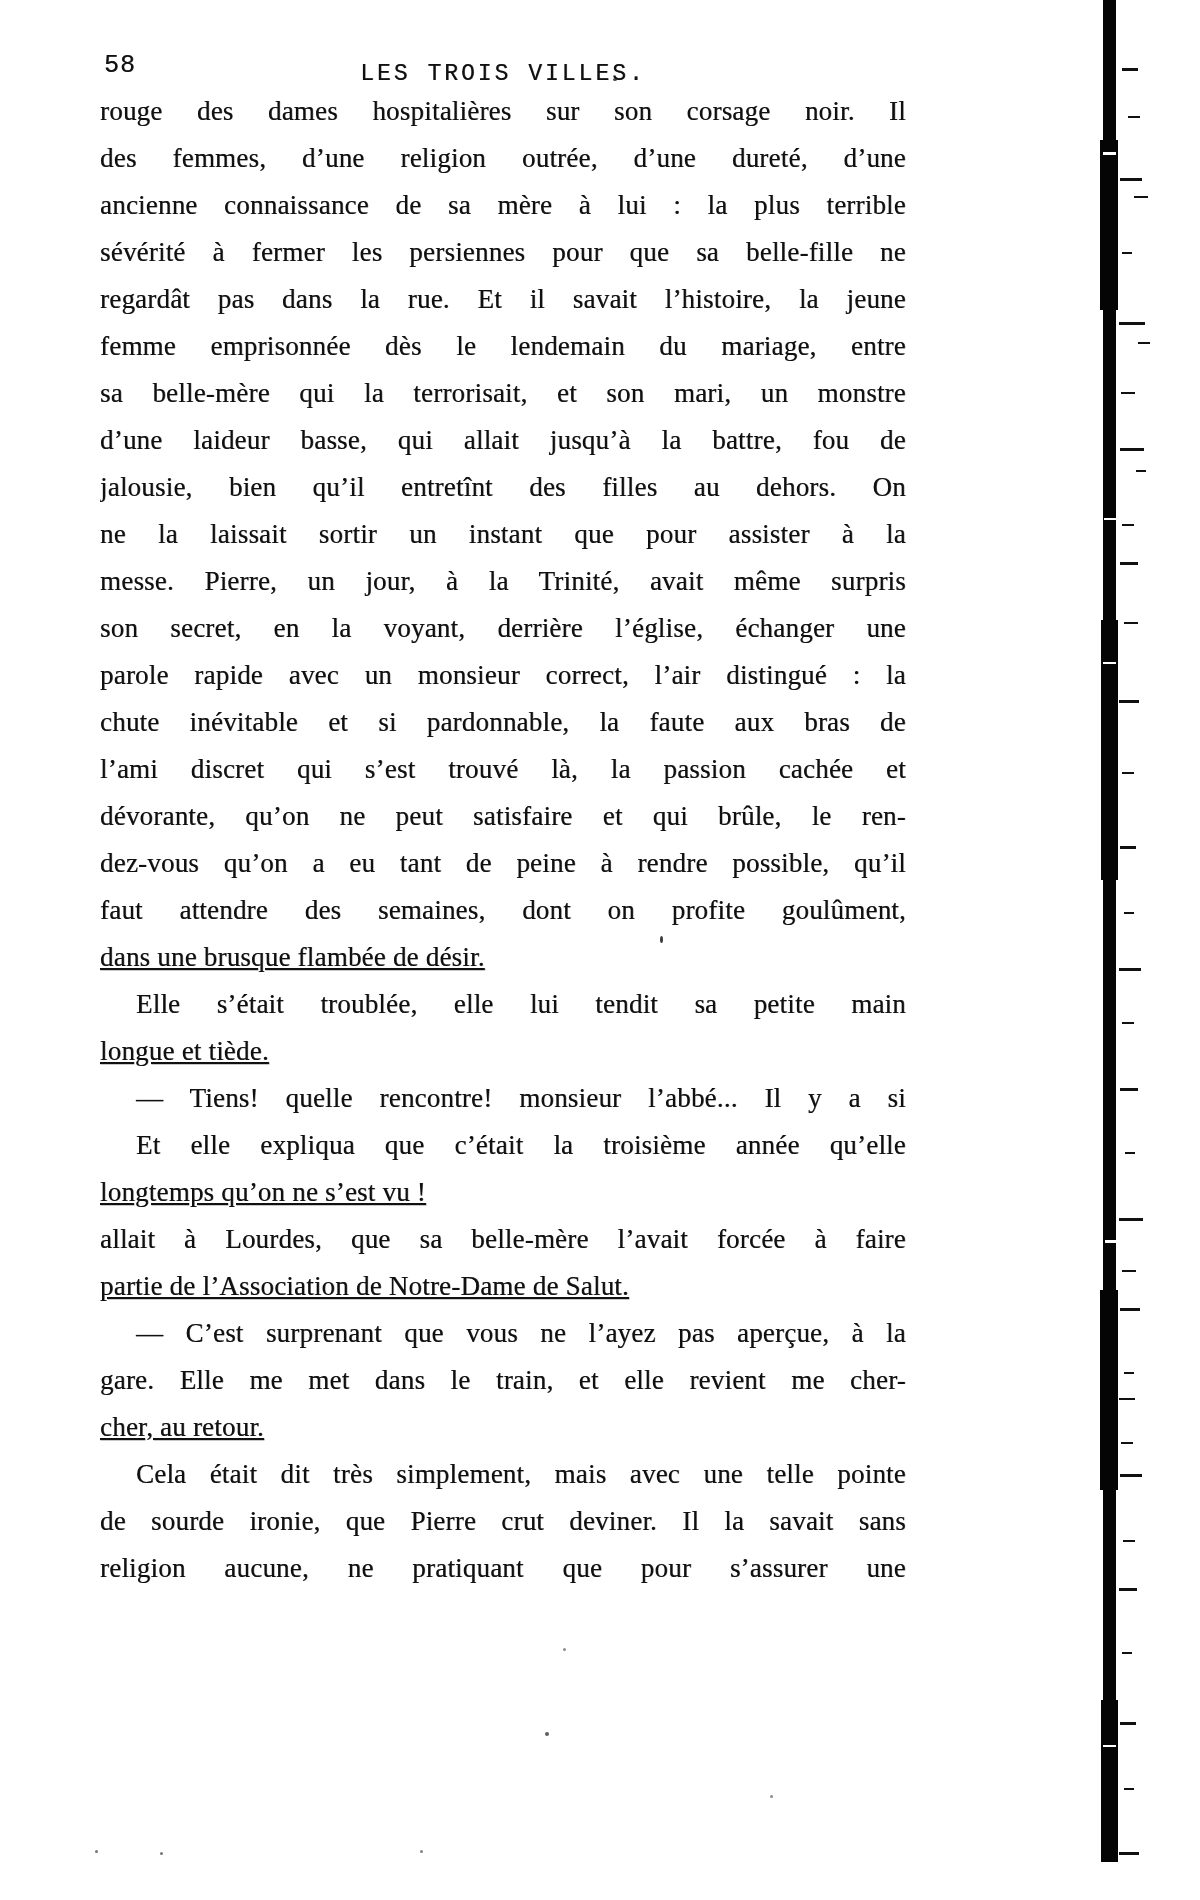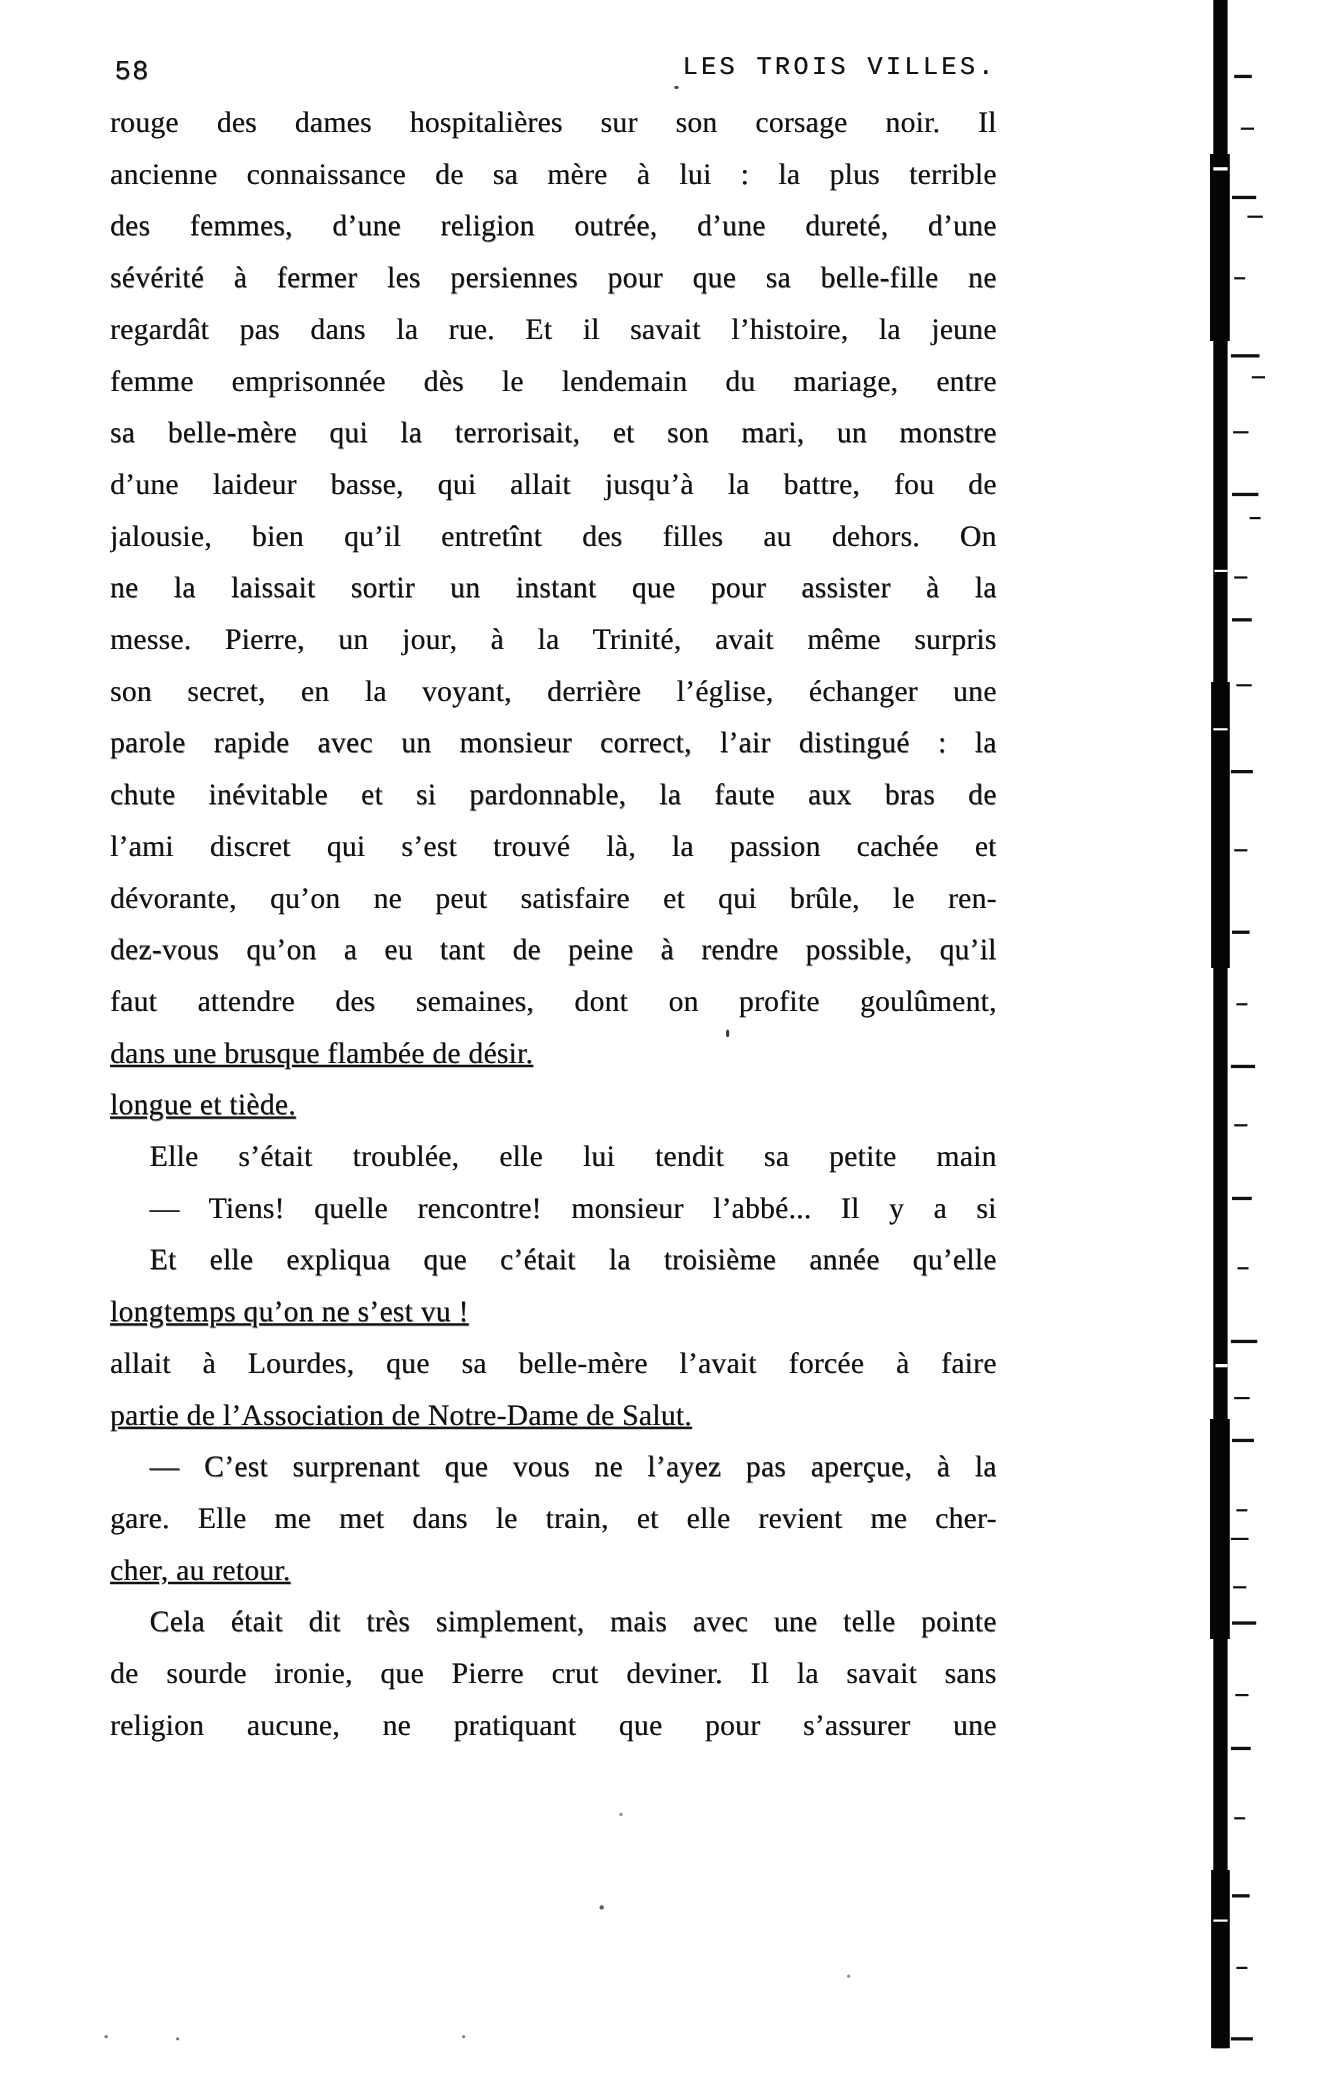--- a/index.html
+++ b/index.html
@@ -23,24 +23,25 @@
   .pagenum {
     position: absolute;
     left: 4px;
     top: 3px;
     font-size: 25px;
     letter-spacing: 1px;
     text-shadow: 0.4px 0.4px 0.3px rgba(10,10,10,0.55);
   }
   .running-title {
     display: block;
-    text-align: right;
+    text-align: center;
     font-size: 23px;
     letter-spacing: 3px;
     text-shadow: 0.5px 0.4px 0.4px rgba(10,10,10,0.6);
+    margin-top: 13px;
   }
   .text-block {
     position: absolute;
     left: 100px;
     top: 88px;
     width: 806px;
     font-size: 27px;
     line-height: 47px;
     letter-spacing: 0.2px;
     text-shadow: 0.5px 0.4px 0.4px rgba(10,10,10,0.55);
@@ -71,40 +72,40 @@
 
 <div class="page">
 
   <div class="header">
     <span class="pagenum">58</span>
     <span class="running-title">LES TROIS VILLES.</span>
   </div>
 
   <div class="text-block" id="text-block">
       <div class="line">rouge des dames hospitalières sur son corsage noir. Il</div>
+      <div class="line">des femmes, d’une religion outrée, d’une dureté, d’une</div>
       <div class="line">ancienne connaissance de sa mère à lui : la plus terrible</div>
-      <div class="line">des femmes, d’une religion outrée, d’une dureté, d’une</div>
       <div class="line">sévérité à fermer les persiennes pour que sa belle-fille ne</div>
       <div class="line">regardât pas dans la rue. Et il savait l’histoire, la jeune</div>
       <div class="line">femme emprisonnée dès le lendemain du mariage, entre</div>
       <div class="line">sa belle-mère qui la terrorisait, et son mari, un monstre</div>
       <div class="line">d’une laideur basse, qui allait jusqu’à la battre, fou de</div>
       <div class="line">jalousie, bien qu’il entretînt des filles au dehors. On</div>
       <div class="line">ne la laissait sortir un instant que pour assister à la</div>
       <div class="line">messe. Pierre, un jour, à la Trinité, avait même surpris</div>
       <div class="line">son secret, en la voyant, derrière l’église, échanger une</div>
       <div class="line">parole rapide avec un monsieur correct, l’air distingué : la</div>
       <div class="line">chute inévitable et si pardonnable, la faute aux bras de</div>
       <div class="line">l’ami discret qui s’est trouvé là, la passion cachée et</div>
       <div class="line">dévorante, qu’on ne peut satisfaire et qui brûle, le ren-</div>
       <div class="line">dez-vous qu’on a eu tant de peine à rendre possible, qu’il</div>
       <div class="line">faut attendre des semaines, dont on profite goulûment,</div>
       <div class="line last">dans une brusque flambée de désir.</div>
+      <div class="line indent">Elle s’était troublée, elle lui tendit sa petite main</div>
       <div class="line last">longue et tiède.</div>
-      <div class="line indent">Elle s’était troublée, elle lui tendit sa petite main</div>
       <div class="line indent">— Tiens! quelle rencontre! monsieur l’abbé... Il y a si</div>
       <div class="line indent">Et elle expliqua que c’était la troisième année qu’elle</div>
       <div class="line last">longtemps qu’on ne s’est vu !</div>
       <div class="line">allait à Lourdes, que sa belle-mère l’avait forcée à faire</div>
       <div class="line last">partie de l’Association de Notre-Dame de Salut.</div>
       <div class="line indent">— C’est surprenant que vous ne l’ayez pas aperçue, à la</div>
       <div class="line">gare. Elle me met dans le train, et elle revient me cher-</div>
       <div class="line last">cher, au retour.</div>
       <div class="line indent">Cela était dit très simplement, mais avec une telle pointe</div>
       <div class="line">de sourde ironie, que Pierre crut deviner. Il la savait sans</div>

